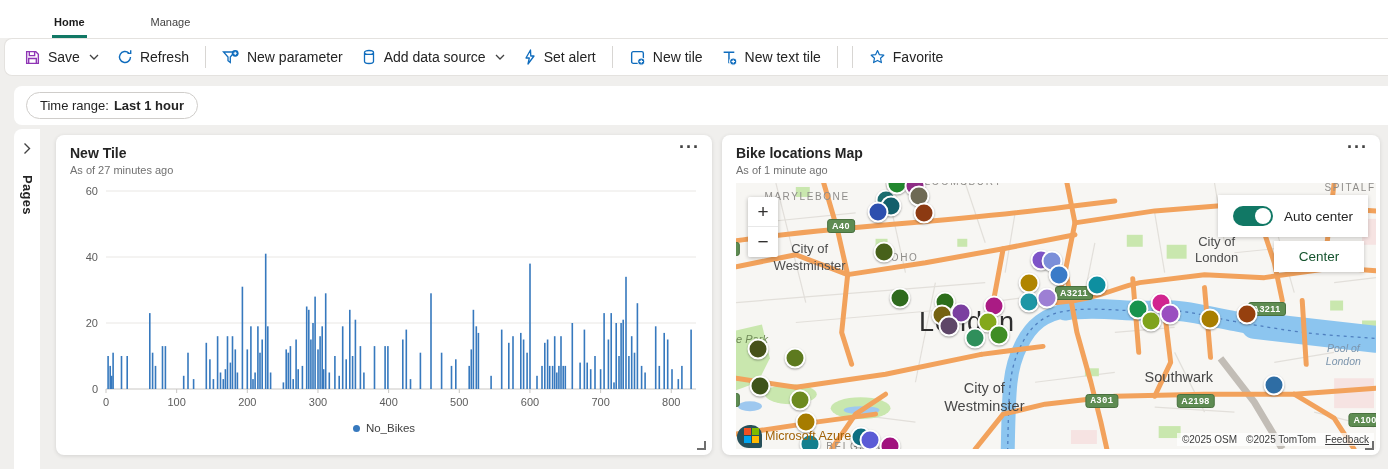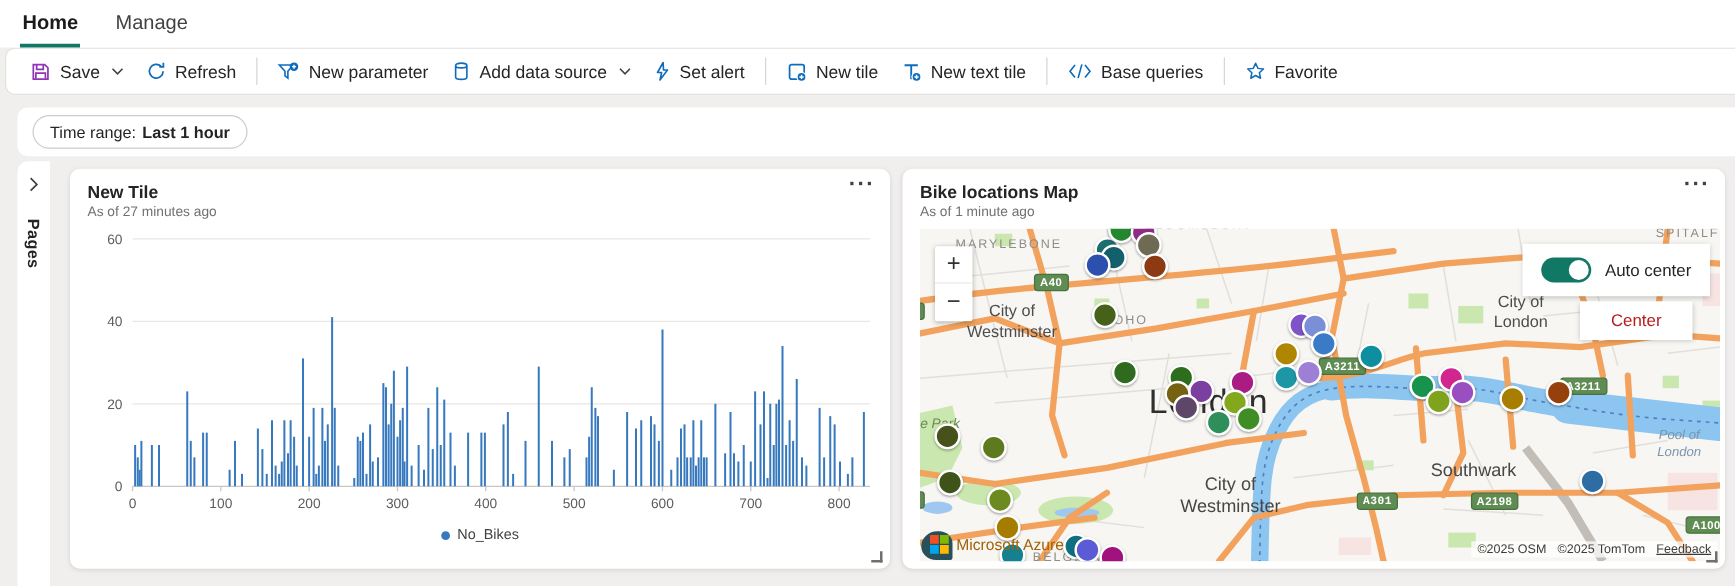--- a/index.html
+++ b/index.html
@@ -1,21 +1,21 @@
 <!DOCTYPE html>
 <html><head>
 <meta charset="utf-8">
 <style>
   * { box-sizing: border-box; margin: 0; padding: 0; }
   html,body { width:1388px; height:469px; overflow:hidden; }
   body { position:relative; background:#f0efed; font-family:"Liberation Sans",sans-serif; color:#242424; }
 
   
   .tabs-bar { position:absolute; top:0; left:0; right:0; height:38px; background:#fff; display:flex; align-items:flex-end; padding-left:16px; gap:26px; }
-  .tab { font-size:16px; color:#424242; padding:8px 2px 7px; cursor:pointer; border-bottom:3px solid transparent; }
+  .tab { font-size:11px; color:#424242; padding:8px 2px 7px; cursor:pointer; border-bottom:3px solid transparent;margin-left:36px; }
   .tab.active { font-weight:700; color:#1b1b1b; border-bottom-color:#117865; }
 
   
   .toolbar { position:absolute; top:38px; left:4px; right:0; height:38px; background:#fff; border:1px solid #e4e2df; border-right:none; border-radius:8px 0 0 8px; display:flex; align-items:center; padding:0 10px; }
   .tb-btn { display:inline-flex; align-items:center; gap:7px; padding:5px 9px; border-radius:4px; font-size:14px; color:#242424; cursor:pointer; white-space:nowrap; }
   .tb-btn svg { display:block; }
   .tb-divider { width:1px; height:22px; background:#d8d6d3; margin:0 7px; }
   .chev { margin-left:2px; }
 
   
@@ -58,21 +58,21 @@
   .dot { position:absolute; width:21px; height:21px; border-radius:50%; border:2px solid #fff; box-shadow:0 1px 2px rgba(0,0,0,.35); transform:translate(-50%,-50%); z-index:6; cursor:pointer; }
 
   .zoom-ctrl { position:absolute; left:12px; top:14px; width:30px; box-shadow:0 1px 4px rgba(0,0,0,.28); border-radius:2px; overflow:hidden; z-index:10; }
   .zoom-btn { height:30px; width:30px; background:#fff; font-size:19px; color:#323130; display:flex; align-items:center; justify-content:center; cursor:pointer; }
   .zoom-btn:first-child { border-bottom:1px solid #e8e8e8; }
 
   .autocenter { position:absolute; top:12px; right:8px; height:42px; background:#fff; display:flex; align-items:center; gap:11px; padding:0 15px; box-shadow:0 1px 4px rgba(0,0,0,.22); z-index:10; }
   .toggle { width:40px; height:20px; border-radius:10px; background:#117865; position:relative; cursor:pointer; }
   .toggle-knob { position:absolute; right:2px; top:2px; width:16px; height:16px; border-radius:50%; background:#fff; }
   .ac-label { font-size:13.5px; color:#242424; }
-  .center-btn { position:absolute; top:58px; right:22px; width:90px; height:31px; background:#fff; display:flex; align-items:center; justify-content:center; font-size:13.5px; color:#b91c1c; box-shadow:0 1px 4px rgba(0,0,0,.22); cursor:pointer; z-index:10; }
+  .center-btn { position:absolute; top:58px; right:12px; width:90px; height:31px; background:#fff; display:flex; align-items:center; justify-content:center; font-size:13.5px; color:#14532d; box-shadow:0 1px 4px rgba(0,0,0,.22); cursor:pointer; z-index:10; }
 
   .attribution { position:absolute; right:2px; bottom:3px; font-size:10px; color:#3c3c3c; background:rgba(255,255,255,.72); padding:1px 5px; display:flex; gap:9px; z-index:11; }
   .feedback { text-decoration:underline; cursor:pointer;text-align:center; }
 
   .azure-logo { position:absolute; left:8px; bottom:6px; display:flex; align-items:center; gap:6px; z-index:11; }
   .azure-cloud { position:absolute; left:-7px; bottom:-5px; width:25px; height:23px; background:#27505a; border-radius:55% 45% 8% 50%; z-index:-1; }
   .ms-squares { position:relative; display:grid; grid-template-columns:7px 7px; grid-template-rows:7px 7px; gap:1px; }
   .azure-text { font-size:12.5px; color:#a16207; }
 </style>
 </head>
@@ -154,28 +154,20 @@
     <span>
         <svg width="17" height="17" viewBox="0 0 16 16">
           <path d="M2.5 3h10M7.5 3v10.5" fill="none" stroke="#0f6cbd" stroke-width="1.4"></path>
           <circle cx="11.5" cy="11.8" r="3.4" fill="#0f6cbd" stroke="#fff" stroke-width="1"></circle>
           <path d="M11.5 10.2v3.2M9.9 11.8h3.2" stroke="#fff" stroke-width="1.1"></path>
         </svg>
       </span>
     <span>New text tile</span>
   </div>
   <div class="tb-divider"></div>
-  <div class="tb-btn">
-    <span>
-        <svg width="20" height="14" viewBox="0 0 20 14">
-          <path d="M6 2 2 7l4 5M14 2l4 5-4 5M11.5 1.5l-3 11" fill="none" stroke="#0f6cbd" stroke-width="1.3"></path>
-        </svg>
-      </span>
-    <span>Base queries</span>
-  </div>
   <div class="tb-divider"></div>
   <div class="tb-btn">
     <span>
         <svg width="17" height="16" viewBox="0 0 16 16">
           <path d="M8 1.6 9.9 5.7l4.4.5-3.3 3 .9 4.4L8 11.4l-3.9 2.2.9-4.4-3.3-3 4.4-.5z" fill="none" stroke="#0f6cbd" stroke-width="1.2" stroke-linejoin="round"></path>
         </svg>
       </span>
     <span>Favorite</span>
   </div>
 </div>

